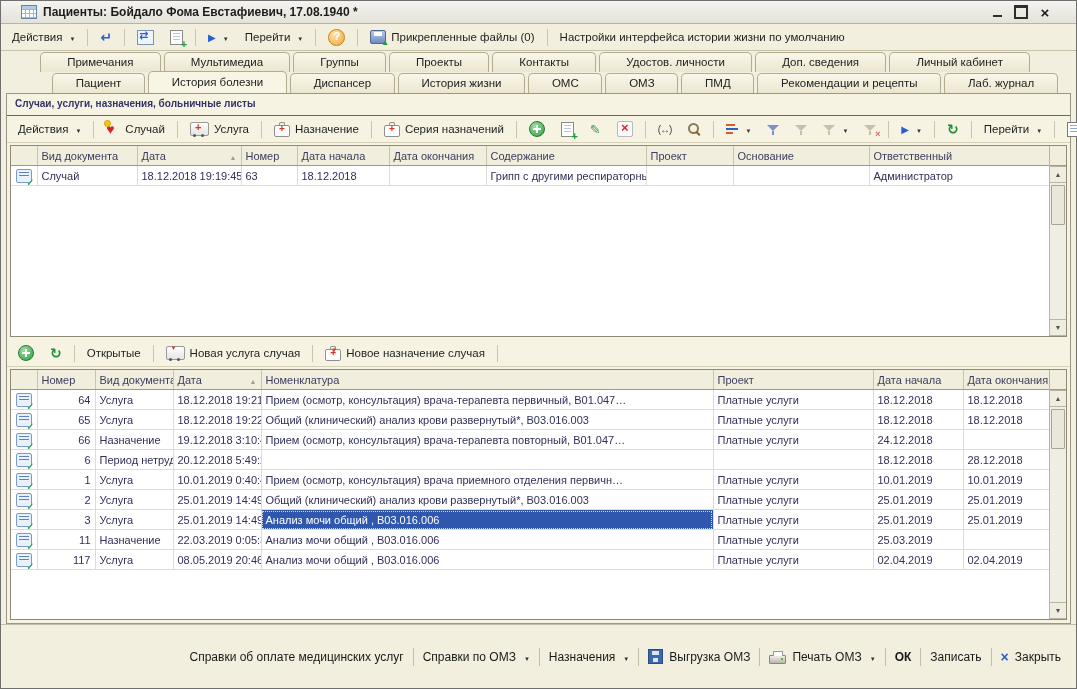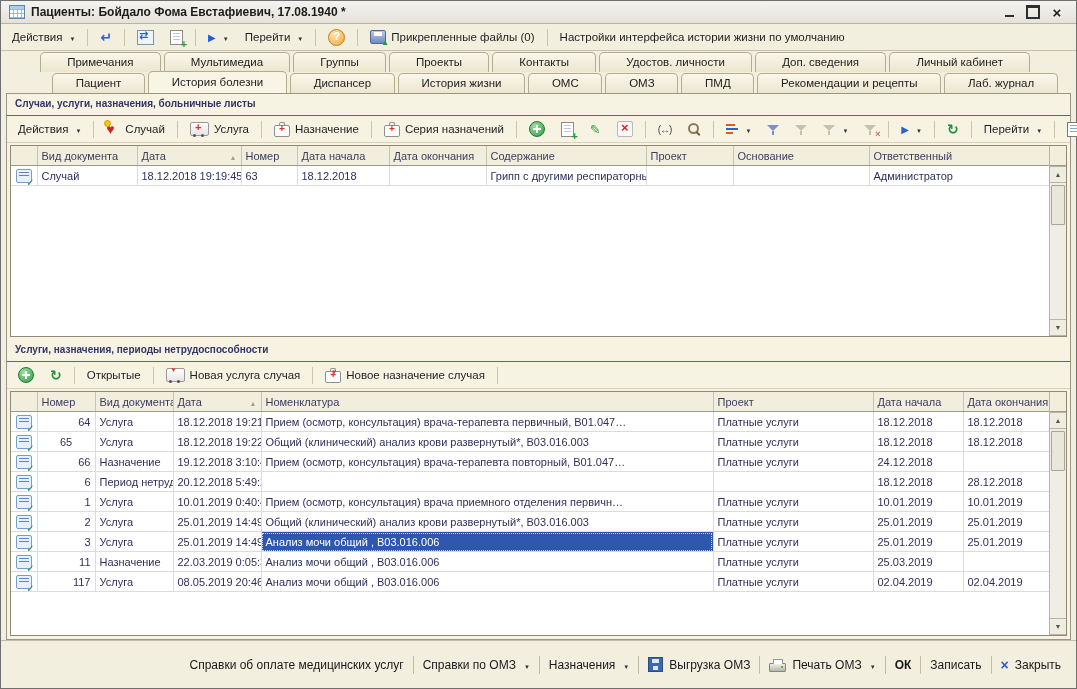--- a/index.html
+++ b/index.html
@@ -2,21 +2,21 @@
 <html><head>
 <meta charset="utf-8">
 <style>
   html,body{margin:0;padding:0;}
   body{width:1077px;height:689px;overflow:hidden;font-family:"Liberation Sans","DejaVu Sans",sans-serif;
        -webkit-font-smoothing:antialiased;background:#f3efdf;}
   .window{position:absolute;inset:0;border:1px solid #6f6f6f;display:flex;flex-direction:column;background:#f3efdf;}
 
   
   .titlebar{height:22px;flex:0 0 22px;background:linear-gradient(#f4f3ef,#e4e2d9);display:flex;align-items:center;
-            padding:0 8px;border-bottom:1px solid #b7b4a7;}
+            padding:0 20px;border-bottom:1px solid #b7b4a7;}
   .titlebar .title{font-size:12px;font-weight:bold;color:#1c1c1c;margin-left:6px;flex:1;white-space:nowrap;overflow:hidden;}
   .wbtns{display:flex;align-items:center;gap:2px;}
   .wbtn{width:22px;height:16px;display:flex;align-items:center;justify-content:center;cursor:default;}
   .wb-min i{display:block;width:9px;height:2px;background:#2e2e2e;margin-top:7px;}
   .wb-max i{display:block;width:10px;height:9px;border:2px solid #2e2e2e;border-top-width:3px;}
   .wb-close{font-size:15px;font-weight:bold;color:#1f1f1f;}
 
   .ic{display:inline-block;vertical-align:middle;position:relative;flex:0 0 auto;}
   .ic-grid{width:14px;height:12px;border:1px solid #5f87ab;background:
       linear-gradient(#aecbe8 0 3px,transparent 3px),
@@ -133,21 +133,21 @@
   .sbtrack{flex:1;position:relative;}
   .sbthumb{position:absolute;left:1px;right:1px;top:2px;height:38px;background:#e9e6da;border:1px solid #a9a494;border-radius:1px;}
 
   .sect1{flex:0 0 auto;display:flex;flex-direction:column;}
   .sect1 .twrap{height:190px;flex:0 0 190px;}
   .sect2{flex:1;min-height:0;display:flex;flex-direction:column;}
   .sect2 .twrap{flex:1;min-height:0;}
 
   
   .bottombar{flex:0 0 31px;height:31px;border-top:1px solid #c2bda6;background:#f3efdf;display:flex;align-items:center;
-             justify-content:flex-end;padding:8px 6px;}
+             justify-content:flex-end;padding:16px 6px;}
   .bitem{display:flex;align-items:center;gap:6px;padding:0 9px;font-size:12px;color:#191919;white-space:nowrap;cursor:default;}
   .bitem.bold{font-weight:bold;}
   .bsep{width:1px;height:18px;background:#c2bda6;}
   .lbl{white-space:nowrap;}
 </style>
 </head>
 <body>
 
 <div class="window">
 
@@ -367,21 +367,20 @@
             <div class="sbbtn">▲</div>
             <div class="sbtrack">
                 <div class="sbthumb"></div>
               </div>
             <div class="sbbtn">▼</div>
           </div>
         </div>
       </div>
 
       <div class="sect2">
-        <div class="shead">Услуги, назначения, периоды нетрудоспособности</div>
         <div class="stoolbar">
           <span class="tbtn">
               <span class="ic ic-plus"></span>
             </span>
           <span class="tbtn">
               <span class="ic ic-refresh"></span>
             </span>
           <span class="sep"></span>
           <span class="tbtn">
             <span class="lbl">Открытые</span>
@@ -428,21 +427,21 @@
                   <td style="text-align: right;">64</td>
                   <td>Услуга</td>
                   <td style="text-align: right;">18.12.2018 19:21:23</td>
                   <td>Прием (осмотр, консультация) врача-терапевта первичный, В01.047…</td>
                   <td>Платные услуги</td>
                   <td>18.12.2018</td>
                   <td>18.12.2018</td>
                 </tr>
                 <tr>
                   <td class="icell"><span class="ic ic-docck"></span></td>
-                  <td style="text-align: center; margin-left: 31px;">65</td>
+                  <td style="text-align: right; margin-left: 31px;">65</td>
                   <td>Услуга</td>
                   <td style="text-align: right;">18.12.2018 19:22:08</td>
                   <td>Общий (клинический) анализ крови развернутый*, В03.016.003</td>
                   <td>Платные услуги</td>
                   <td>18.12.2018</td>
                   <td>18.12.2018</td>
                 </tr>
                 <tr>
                   <td class="icell"><span class="ic ic-docck"></span></td>
                   <td style="text-align: right;">66</td>

